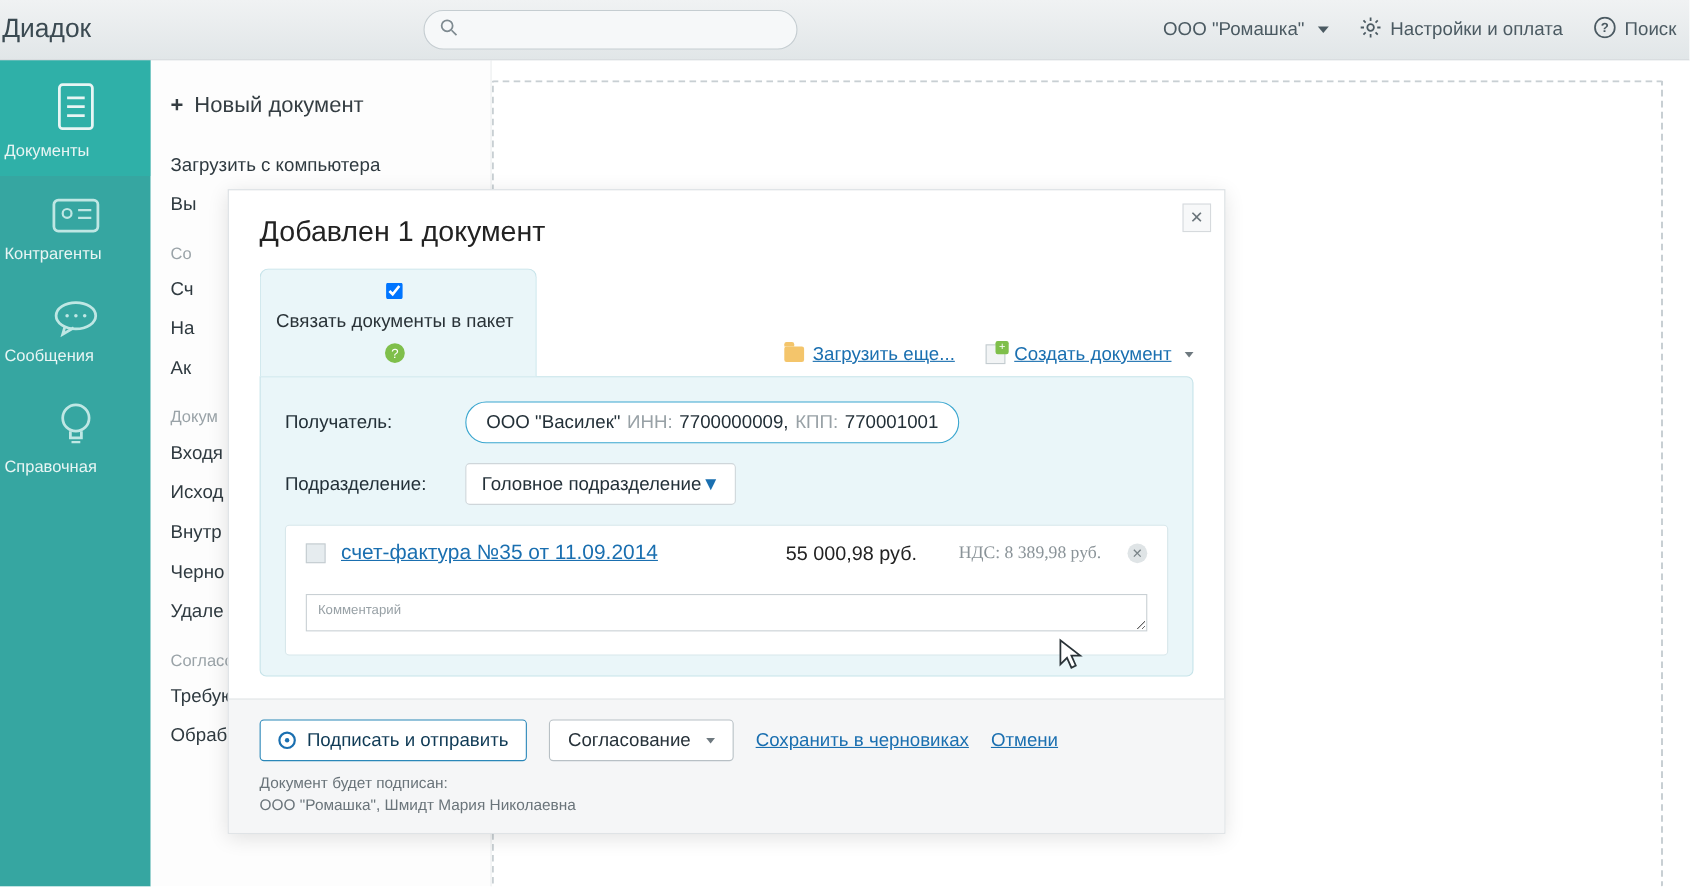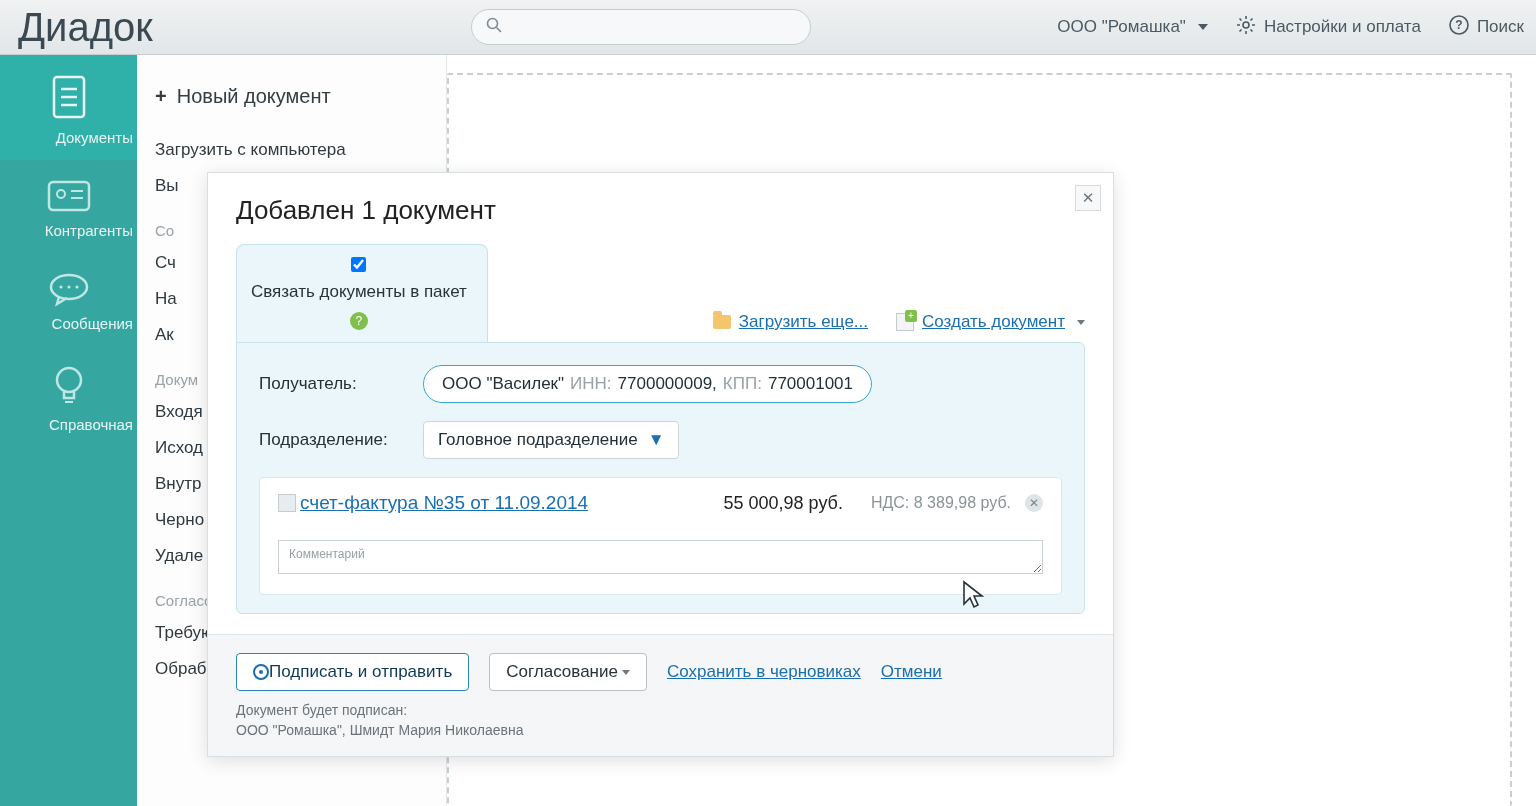--- a/index.html
+++ b/index.html
@@ -1,32 +1,32 @@
 <!DOCTYPE html>
 <html><head>
 <meta charset="utf-8">
 <style>
 * { box-sizing: border-box; margin: 0; padding: 0; }
 body { font-family: Arial, sans-serif; background: #fff; width: 1536px; height: 806px; overflow: hidden; position: relative; }
 
 
 .topbar { display: flex; align-items: center; height: 55px; background: linear-gradient(#f0f2f3, #e1e6e8); border-bottom: 1px solid #c8ced1; padding: 0 12px 0 0; }
-.logo { font-size: 40px; color: #3b4a52; padding: 0 18px; }
+.logo { font-size: 24px; color: #3b4a52; padding: 0 2px; }
 .search-wrap { margin-left: 300px; }
 .search { width: 340px; height: 36px; border: 1px solid #c5cdd1; border-radius: 18px; background: #f6f8f9; display: flex; align-items: center; padding: 0 14px; }
 .search input { border: none; background: transparent; outline: none; font-size: 16px; flex: 1; color: #333; }
 .search input::placeholder { color: #7e8a90; }
 .search .micon { color: #7e8a90; }
 .topbar-right { margin-left: auto; display: flex; align-items: center; gap: 28px; color: #4b5a62; }
 .topbar-right .item { display: flex; align-items: center; gap: 8px; font-size: 17px; cursor: pointer; }
 .caret-down { display:inline-block; width:0;height:0;border-left:5px solid transparent;border-right:5px solid transparent;border-top:6px solid #4b5a62; margin-left:4px;}
 
 
 .sidebar { position: absolute; top: 55px; left: 0; bottom: 0; width: 137px; background: #36a6a1; color: #e8f5f4; }
-.sidebar .nav-item { text-align: right; padding: 18px 4px 14px; cursor: pointer; }
+.sidebar .nav-item { text-align: left; padding: 18px 4px 14px; cursor: pointer; }
 .sidebar .nav-item.active { background: #2fb0a8; }
 .sidebar .nav-item .nlabel { font-size: 15px; margin-top: 8px; }
 .sidebar svg { display: block; margin: 0 auto; }
 
 
 .leftpanel { position: absolute; top: 55px; left: 137px; width: 310px; bottom: 0; background: #fdfdfd; border-right: 1px solid #e5e8ea; padding-top: 30px; }
 .leftpanel .newdoc { display:flex; align-items:center; gap:10px; font-size: 20px; color:#343d42; padding: 0 18px 24px; cursor:pointer; }
 .leftpanel .newdoc .plus { font-size:20px; color:#343d42; font-weight:bold; }
 .leftpanel ul { list-style:none; }
 .leftpanel .mitem { padding: 8px 18px; font-size: 17px; color: #2f3a40; cursor:pointer; }
@@ -48,36 +48,36 @@
 .qmark { width:18px;height:18px;border-radius:50%; background:#7fbf4b; color:#fff; font-size:12px; display:flex; align-items:center; justify-content:center; }
 .tabrow-right { position:absolute; right:28px; bottom:10px; display:flex; gap:28px; align-items:center; }
 .linklike { color:#1a6fb0; text-decoration:underline; font-size:17px; cursor:pointer; display:flex; align-items:center; gap:8px; }
 .caret-down-sm { display:inline-block; width:0;height:0;border-left:4px solid transparent;border-right:4px solid transparent;border-top:5px solid #6e797f; margin-left:4px; }
 
 .panel { margin: 0 28px 20px; border:1px solid #c6e3e9; border-radius:0 6px 6px 6px; background:#eaf6f9; padding: 22px 22px 18px; }
 .row { display:flex; align-items:center; gap:14px; margin-bottom:18px; font-size:17px; color:#233038; }
 .row .lab { min-width:150px; }
 .recipient-pill { border:1px solid #3aa6cf; border-radius:20px; padding:8px 18px; background:#fff; font-size:17px; display:flex; align-items:center; gap:6px; }
 .recipient-pill .gray { color:#98a1a6; }
-.dept-pill { border:1px solid #cfd6da; border-radius:4px; padding:8px 14px; background:#fff; display:flex; align-items:center; gap:10px; cursor:pointer; font-size:17px; }
+.dept-pill { border:1px solid #cfd6da; border-radius:4px; padding:8px 14px; background:#fff; display:flex; align-items:center; cursor:pointer; font-size:17px; }
 .dept-pill .dd { color:#1a6fb0; }
 
 .docsection { background:#fff; border:1px solid #d8e7eb; border-radius:4px; padding:14px 18px 16px; margin-top:6px; }
-.docline { display:flex; align-items:center; gap:4px; font-size:19px;text-align:center; }
+.docline { display:flex; align-items:center; gap:14px; font-size:19px;text-align:center; }
 .docicon { width:18px; height:18px; background:#e6ecef; border:1px solid #c4ccd0; display:inline-block; }
 .doclink { color:#1a6fb0; text-decoration:underline; cursor:pointer; }
 .docline .amount { margin-left:auto; font-size:18px; color:#222; }
-.docline .vat { color:#8a9398; font-size:16px; margin-left:24px; }
+.docline .vat { color:#8a9398; font-size:16px; margin-left:24px;font-family:Liberation Serif, serif; }
 .docline .rm { margin-left:10px; width:18px;height:18px;border-radius:50%;background:#dfe4e6;color:#7a8488;display:flex;align-items:center;justify-content:center;font-size:12px;cursor:pointer; }
 .comment { width:100%; margin-top:26px; resize:both; height:34px; border:1px solid #c9d0d4; padding:6px 10px; font-size:12px; font-family:inherit; color:#333; }
 .comment::placeholder { color:#98a1a6; }
 
 .modal-foot { background:#f5f6f7; border-top:1px solid #e1e5e7; padding:18px 28px 16px; }
 .foot-actions { display:flex; align-items:center; gap:20px; }
-.btn { border:1px solid #b8c0c5; background:#fff; border-radius:4px; padding:8px 16px; font-size:17px; cursor:pointer; display:flex; align-items:center; color:#27323a; }
+.btn { border:1px solid #b8c0c5; background:#fff; border-radius:4px; padding:8px 16px; font-size:17px; cursor:pointer; display:flex; align-items:center; gap:10px; color:#27323a; }
 .btn.primary { border-color:#2a87b8; color:#0f3a55; }
 .btn.primary .seal { width:16px;height:16px;border:2px solid #1a6fb0;border-radius:50%;display:inline-block;position:relative; }
 .btn.primary .seal::after{content:"";position:absolute;left:4px;top:4px;width:4px;height:4px;background:#1a6fb0;border-radius:50%;}
 .foot-hint { margin-top:10px; font-size:14px; color:#6a747a; line-height:1.4; }
 
 .cursor { position:absolute; top:580px; left:962px; z-index:50; pointer-events:none; }
 
 
 .folder-icon{ width:18px; height:14px; background:#f4c56b; border-radius:2px; display:inline-block; position:relative; }
 .folder-icon::before{content:"";position:absolute;top:-4px;left:0;width:9px;height:4px;background:#f4c56b;border-radius:2px 2px 0 0;}

